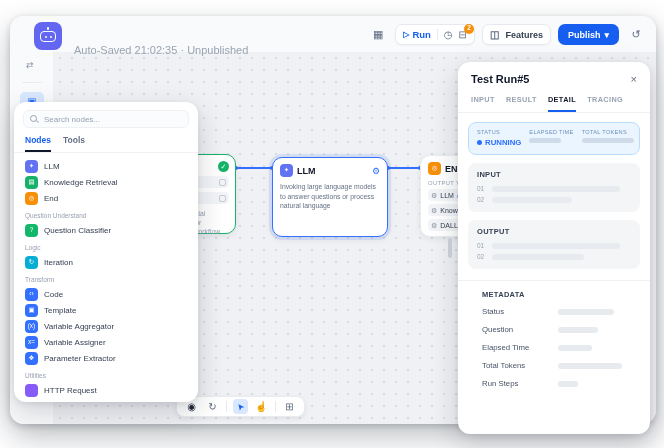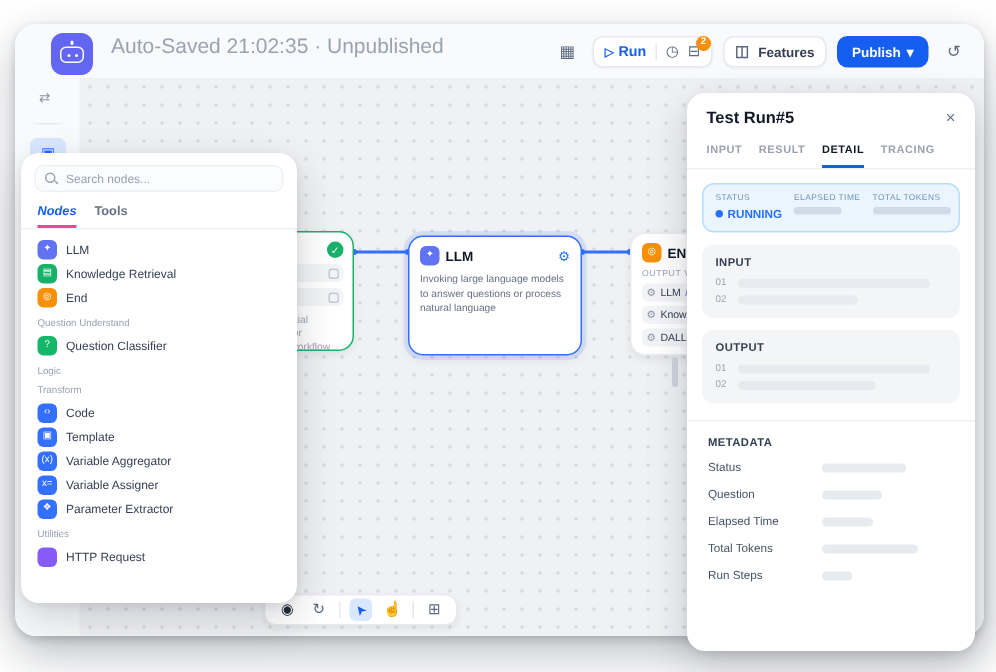--- a/index.html
+++ b/index.html
@@ -10,21 +10,21 @@
   
   .window{position:absolute;left:10px;top:16px;width:646px;height:408px;background:#f9fafb;
           border-radius:14px;box-shadow:0 12px 30px rgba(16,24,40,.28),0 2px 6px rgba(16,24,40,.18);
           overflow:hidden;}
   .topbar{position:absolute;left:0;top:0;right:0;height:36px;background:#f9fafb;z-index:3;}
   .app-logo{position:absolute;left:24px;top:6px;width:28px;height:28px;background:#6366f1;border-radius:8px;z-index:4;}
   .app-logo .face{position:absolute;left:6px;top:9px;width:16px;height:11px;border:1.5px solid #fff;border-radius:4px;}
   .app-logo .eye{position:absolute;width:2.5px;height:2.5px;background:#fff;border-radius:50%;top:13.5px;}
   .app-logo .eye.l{left:10.5px}.app-logo .eye.r{left:15.5px}
   .app-logo .ant{position:absolute;left:13px;top:5px;width:2px;height:3px;background:#fff;border-radius:1px;}
-  .autosave{position:absolute;left:64px;top:6px;font-size:14px;color:#9aa3b2;}
+  .autosave{position:absolute;left:64px;top:28px;font-size:11px;color:#9aa3b2;}
   .topbar-right{position:absolute;right:10px;top:8px;display:flex;align-items:center;gap:7px;}
   .iconbtn{width:20px;height:20px;display:flex;align-items:center;justify-content:center;border-radius:6px;
            color:#5d6b82;font-size:11px;background:transparent;border:none;padding:0;cursor:pointer;}
   .pill{display:flex;align-items:center;background:#fff;border:1px solid #e7e9ee;border-radius:7px;height:21px;
         padding:0 7px;gap:6px;box-shadow:0 1px 2px rgba(16,24,40,.04);}
   .run-label{color:#155eef;font-size:9.5px;font-weight:bold;display:flex;align-items:center;gap:3px;}
   .play-glyph{font-size:8px;}
   .vdiv{width:1px;height:11px;background:#e7e9ee;}
   .mini-ic{font-size:10px;color:#5d6b82;position:relative;line-height:1;}
   .badge{position:absolute;top:-6px;right:-7px;min-width:10px;height:10px;border-radius:5px;background:#f79009;
@@ -100,21 +100,21 @@
               display:flex;align-items:center;gap:4px;padding:0 6px;}
   .search-glyph{position:relative;width:8px;height:8px;flex:0 0 auto;}
   .search-glyph::before{content:"";position:absolute;left:0;top:0;width:5px;height:5px;border:1.2px solid #98a2b3;border-radius:50%;}
   .search-glyph::after{content:"";position:absolute;left:5.5px;top:5.5px;width:3px;height:1.2px;background:#98a2b3;
                        transform:rotate(45deg);border-radius:1px;}
   .search-input{border:none;background:transparent;outline:none;font-size:8px;color:#354052;width:100%;
                 font-family:"Liberation Sans",sans-serif;}
   .search-input::placeholder{color:#98a2b3;}
   .panel-tabs{display:flex;gap:12px;padding:7px 11px 0;border-bottom:1px solid #f0f1f4;}
   .ptab{font-size:8.5px;font-weight:bold;color:#667085;padding-bottom:5px;cursor:pointer;}
-  .ptab.active{color:#155eef;border-bottom:2px solid #ec4899;font-style:italic;}
+  .ptab.active{color:#155eef;border-bottom:2px solid #0f172a;}
   .node-list{padding:5px 9px;}
   .section-title{font-size:6.5px;color:#98a2b3;margin:6px 2px 3px;}
   .node-row{display:flex;align-items:center;gap:6px;height:16px;border-radius:5px;padding:0 2px;cursor:pointer;}
   .node-row .label{font-size:8px;font-weight:500;color:#354052;}
 
   
   .run-panel{position:absolute;left:458px;top:62px;width:192px;height:372px;background:#fff;border-radius:12px;
              box-shadow:0 10px 28px rgba(16,24,40,.18),0 2px 6px rgba(16,24,40,.08);z-index:6;overflow:hidden;}
   .panel-handle{position:absolute;left:448px;top:238px;width:4px;height:20px;border-radius:2px;background:#cfd4dd;z-index:6;}
   .rp-head{display:flex;align-items:center;justify-content:space-between;padding:11px 13px 6px;}
@@ -129,21 +129,21 @@
   .sc-label{font-size:5.6px;letter-spacing:.3px;color:#6d92b8;margin-bottom:3px;white-space:nowrap;}
   .sc-value{display:flex;align-items:center;gap:3px;font-size:7.8px;font-weight:bold;color:#2970ff;}
   .sc-dot{width:5px;height:5px;border-radius:50%;background:#2970ff;}
   .skel{height:5px;border-radius:3px;background:#cfdbe8;}
   .gray-card{margin:8px 10px 0;background:#f4f5f7;border-radius:8px;padding:7px 9px 9px;}
   .gc-title{font-size:7.5px;font-weight:bold;letter-spacing:.3px;color:#344054;margin-bottom:6px;}
   .gc-row{display:flex;align-items:center;gap:7px;margin-top:4px;}
   .gc-num{font-size:6.5px;color:#9aa3b2;width:8px;}
   .gc-bar{height:6px;border-radius:3px;background:#e7eaee;}
   .rp-divider{height:1px;background:#f0f1f4;margin:11px 0 9px;}
-  .meta{padding:0 14px;}
+  .meta{padding:0 24px;}
   .meta-title{font-size:7.5px;font-weight:bold;letter-spacing:.3px;color:#344054;margin-bottom:8px;}
   .meta-row{display:flex;align-items:center;margin-bottom:9px;}
   .meta-label{font-size:7.8px;color:#475467;width:76px;flex:0 0 auto;}
   .meta-bar{height:6px;border-radius:3px;background:#e7eaee;}
 </style>
 </head>
 <body>
 
 <div class="stage">
 
@@ -294,20 +294,26 @@
         <div class="section-title">Question Understand</div>
         <div class="node-row">
           <span class="nicon" style="background: rgb(18, 183, 106);">
             <span>?</span>
           </span>
           <span class="label">Question Classifier</span>
         </div>
 
         <div class="section-title">Logic</div>
 
+        <div class="node-row">
+          <span class="nicon" style="background: rgb(6, 174, 212);">
+            <span>↻</span>
+          </span>
+          <span class="label">Iteration</span>
+        </div>
 
         <div class="section-title">Transform</div>
         <div class="node-row">
           <span class="nicon" style="background: rgb(51, 112, 255);">
             <span>‹›</span>
           </span>
           <span class="label">Code</span>
         </div>
 
         <div class="node-row">

